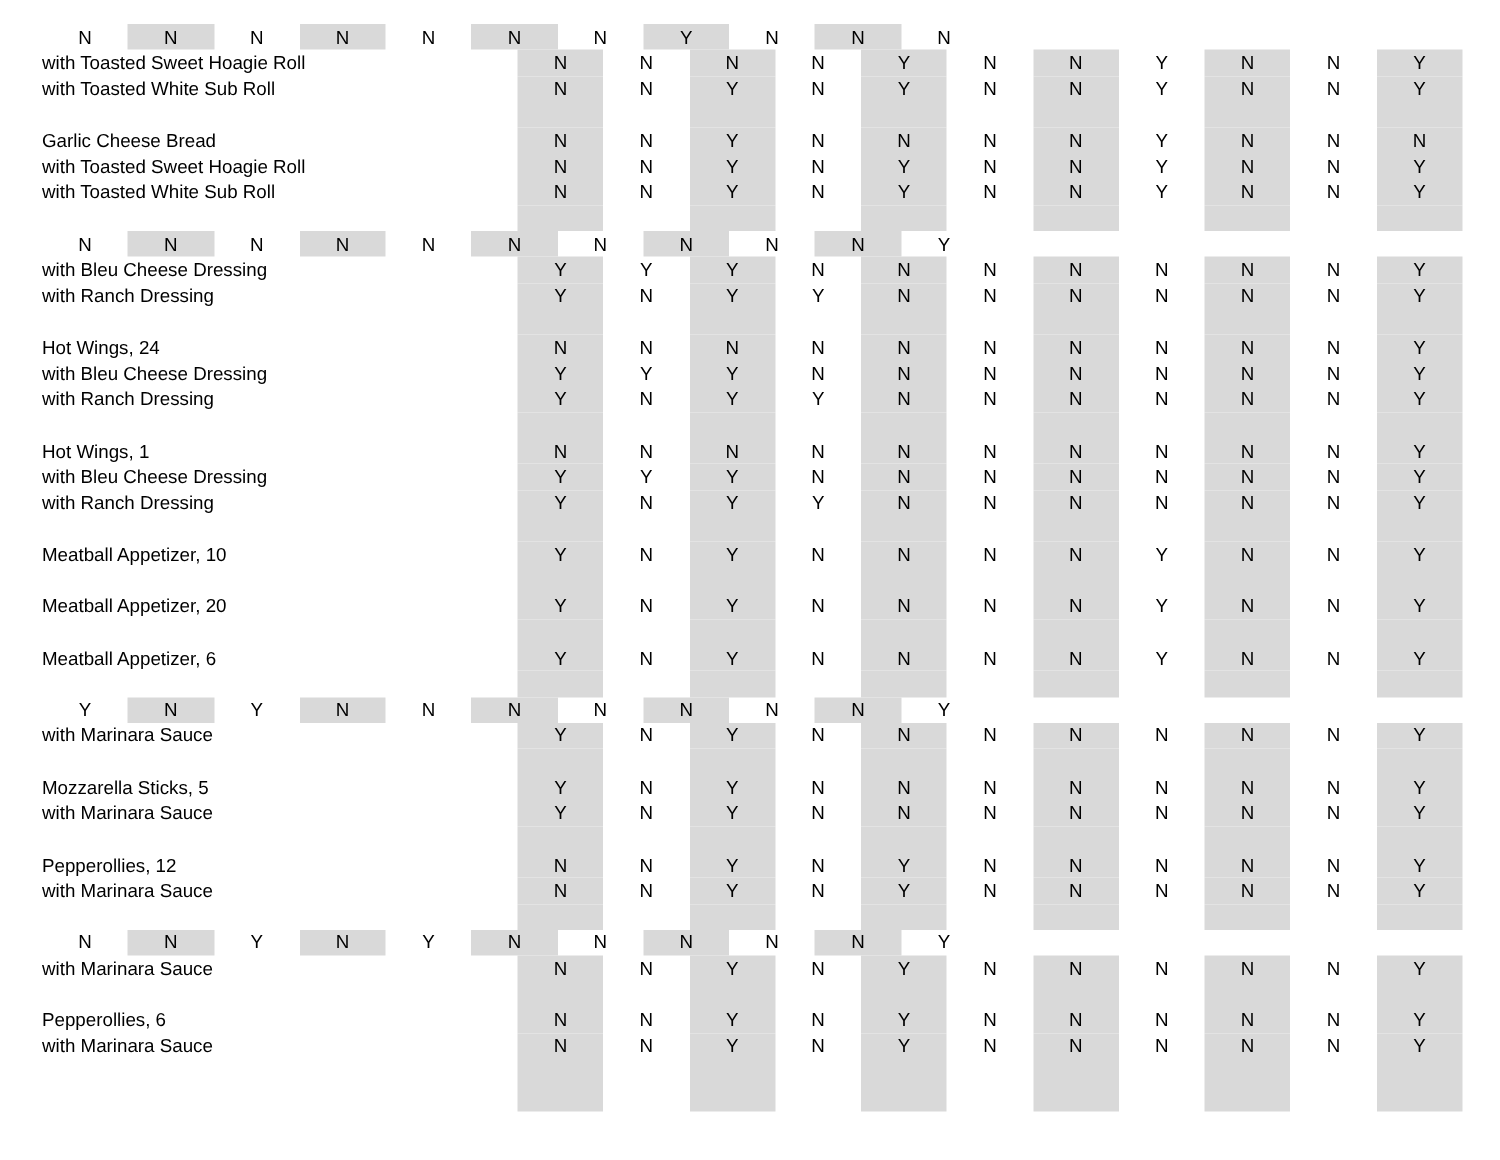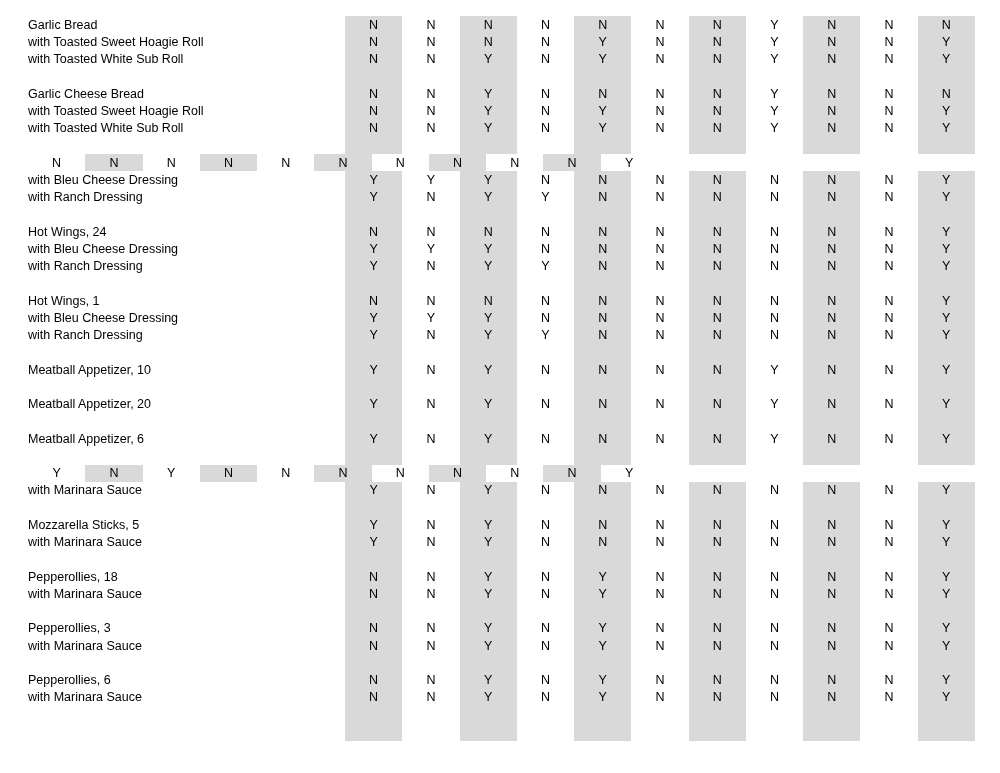--- a/index.html
+++ b/index.html
@@ -42,21 +42,20 @@
   .row > .value-cell:nth-child(even) {
     background: #d9d9d9;
   }
 </style>
 </head>
 <body>
 
 <div class="sheet">
   <div id="table-root">
       <div class="row">
-        <div class="label-cell">Garlic Bread</div>
         <div class="value-cell">N</div>
         <div class="value-cell">N</div>
         <div class="value-cell">N</div>
         <div class="value-cell">N</div>
         <div class="value-cell">N</div>
         <div class="value-cell">N</div>
         <div class="value-cell">N</div>
         <div class="value-cell">Y</div>
         <div class="value-cell">N</div>
         <div class="value-cell">N</div>
@@ -488,21 +487,21 @@
         <div class="value-cell"></div>
         <div class="value-cell"></div>
         <div class="value-cell"></div>
         <div class="value-cell"></div>
         <div class="value-cell"></div>
         <div class="value-cell"></div>
         <div class="value-cell"></div>
         <div class="value-cell"></div>
       </div>
       <div class="row">
-        <div class="label-cell">Pepperollies, 18</div>
+        <div class="label-cell">Pepperollies, 12</div>
         <div class="value-cell">N</div>
         <div class="value-cell">N</div>
         <div class="value-cell">Y</div>
         <div class="value-cell">N</div>
         <div class="value-cell">Y</div>
         <div class="value-cell">N</div>
         <div class="value-cell">N</div>
         <div class="value-cell">N</div>
         <div class="value-cell">N</div>
         <div class="value-cell">N</div>
@@ -530,21 +529,20 @@
         <div class="value-cell"></div>
         <div class="value-cell"></div>
         <div class="value-cell"></div>
         <div class="value-cell"></div>
         <div class="value-cell"></div>
         <div class="value-cell"></div>
         <div class="value-cell"></div>
         <div class="value-cell"></div>
       </div>
       <div class="row">
-        <div class="label-cell">Pepperollies, 3</div>
         <div class="value-cell">N</div>
         <div class="value-cell">N</div>
         <div class="value-cell">Y</div>
         <div class="value-cell">N</div>
         <div class="value-cell">Y</div>
         <div class="value-cell">N</div>
         <div class="value-cell">N</div>
         <div class="value-cell">N</div>
         <div class="value-cell">N</div>
         <div class="value-cell">N</div>

